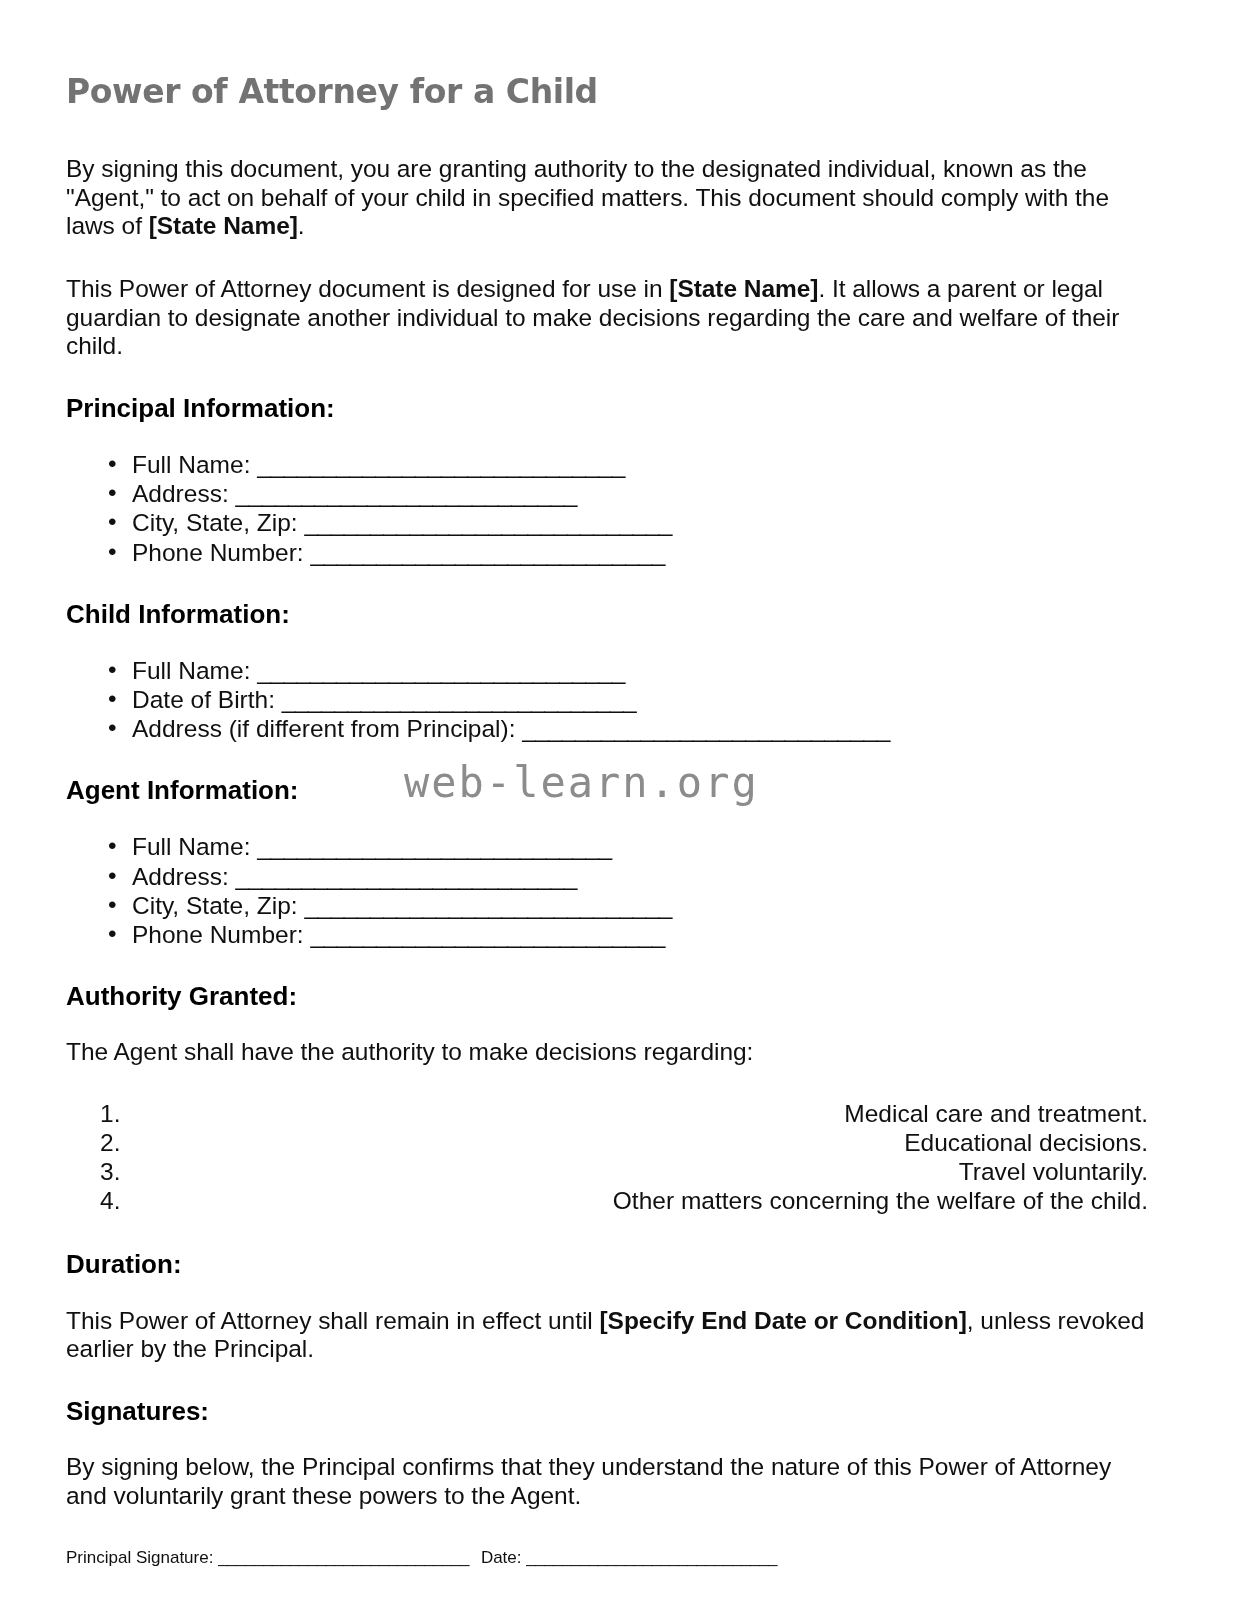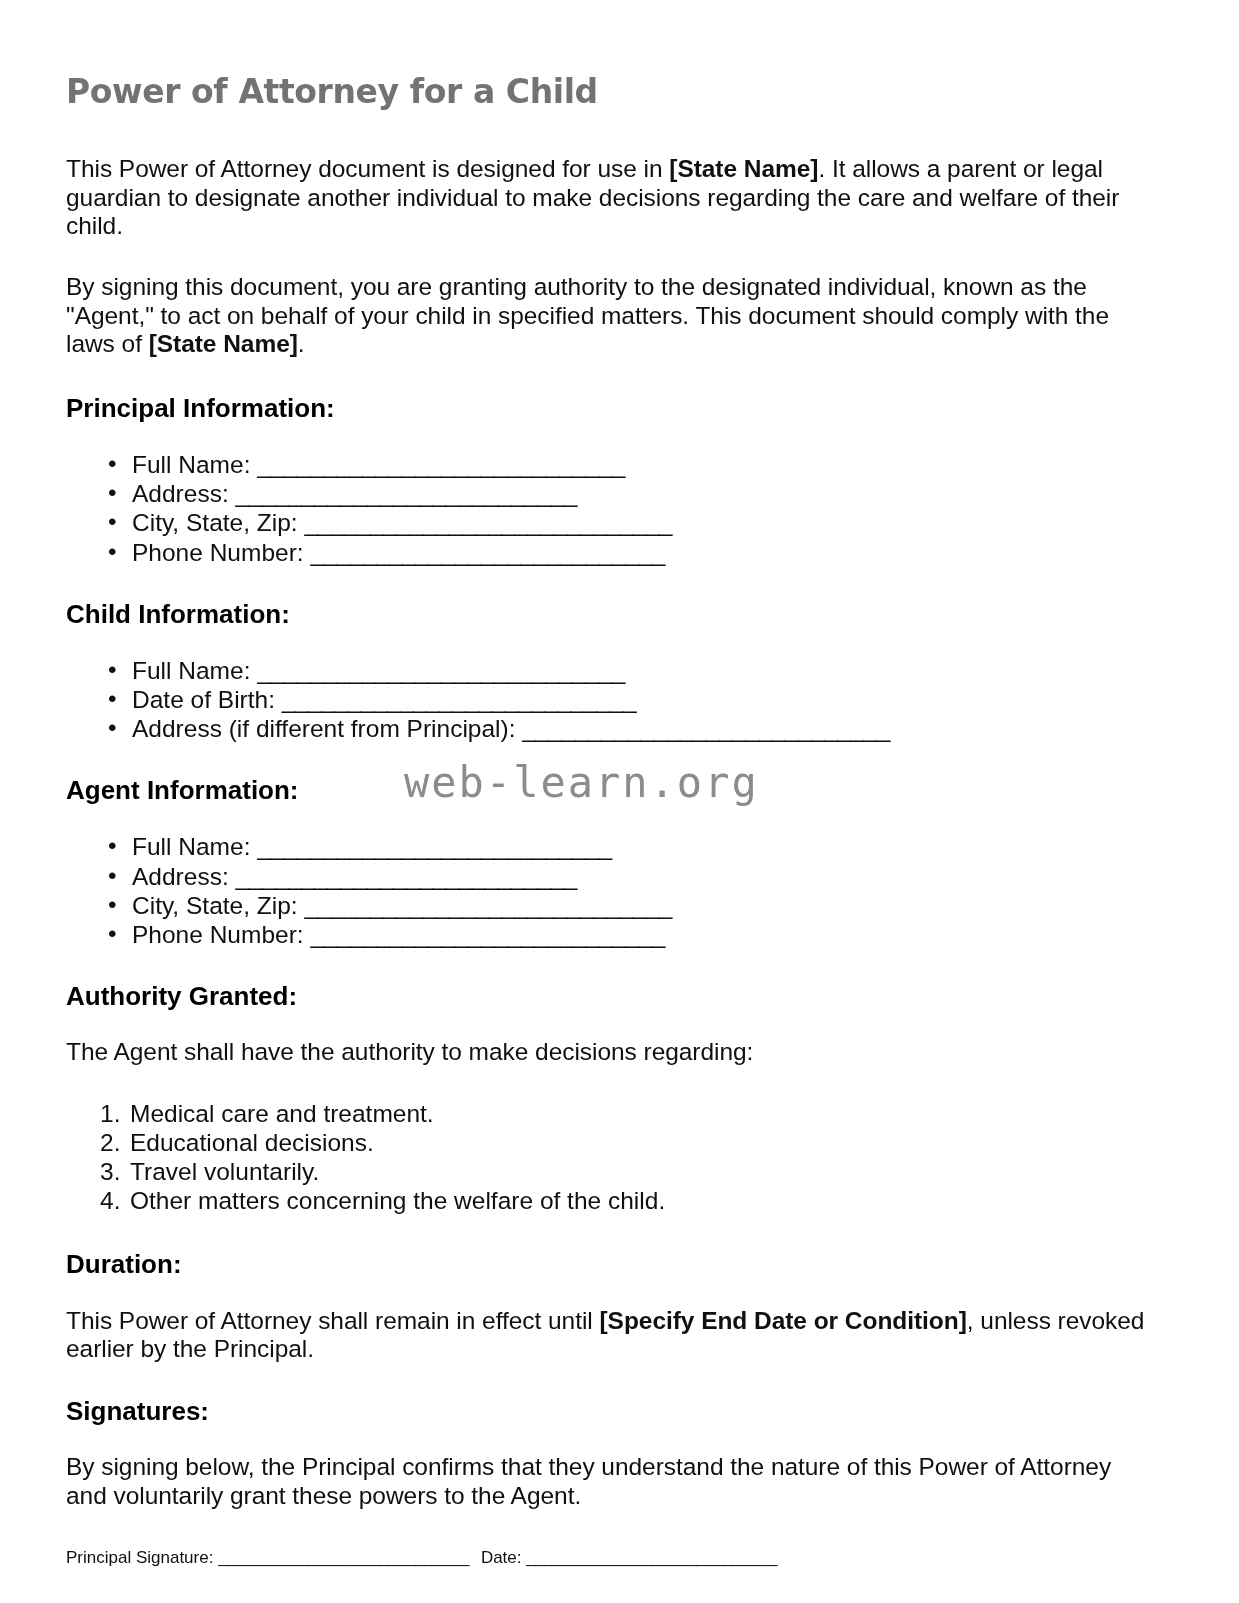--- a/index.html
+++ b/index.html
@@ -80,20 +80,21 @@
   }
   .blank {
     letter-spacing: -0.5px;
   }
 
   ol.authority {
     list-style: none;
     counter-reset: auth;
     margin: 0 0 34px 0;
     padding: 0 0 0 34px;
+    text-align: right;
   }
   ol.authority li {
     counter-increment: auth;
     font-size: 24.5px;
     line-height: 1.19;
     color: #101010;
     position: relative;
     padding-left: 30px;
   }
   ol.authority li::before {
@@ -129,23 +130,23 @@
 <body>
 
 <div class="page">
 
   <div class="watermark">web-learn.org</div>
 
   <div class="content">
 
     <h1 class="doc-title">Power of Attorney for a Child</h1>
 
+    <p class="para tight"><span>By signing this document, you are granting authority to the designated individual, known as the "Agent," to act on behalf of your child in specified matters. This document should comply with the laws of </span><b>[State Name]</b><span>.</span></p>
+
     <p class="para"><span>This Power of Attorney document is designed for use in </span><b>[State Name]</b><span>. It allows a parent or legal guardian to designate another individual to make decisions regarding the care and welfare of their child.</span></p>
-
-    <p class="para tight"><span>By signing this document, you are granting authority to the designated individual, known as the "Agent," to act on behalf of your child in specified matters. This document should comply with the laws of </span><b>[State Name]</b><span>.</span></p>
 
     <h2 class="section">Principal Information:</h2>
     <ul class="fields">
       <li><span class="bullet">•</span><span>Full Name: </span><span class="blank">____________________________</span></li>
       <li><span class="bullet">•</span><span>Address: </span><span class="blank">__________________________</span></li>
       <li><span class="bullet">•</span><span>City, State, Zip: </span><span class="blank">____________________________</span></li>
       <li><span class="bullet">•</span><span>Phone Number: </span><span class="blank">___________________________</span></li>
     </ul>
 
     <h2 class="section">Child Information:</h2>

